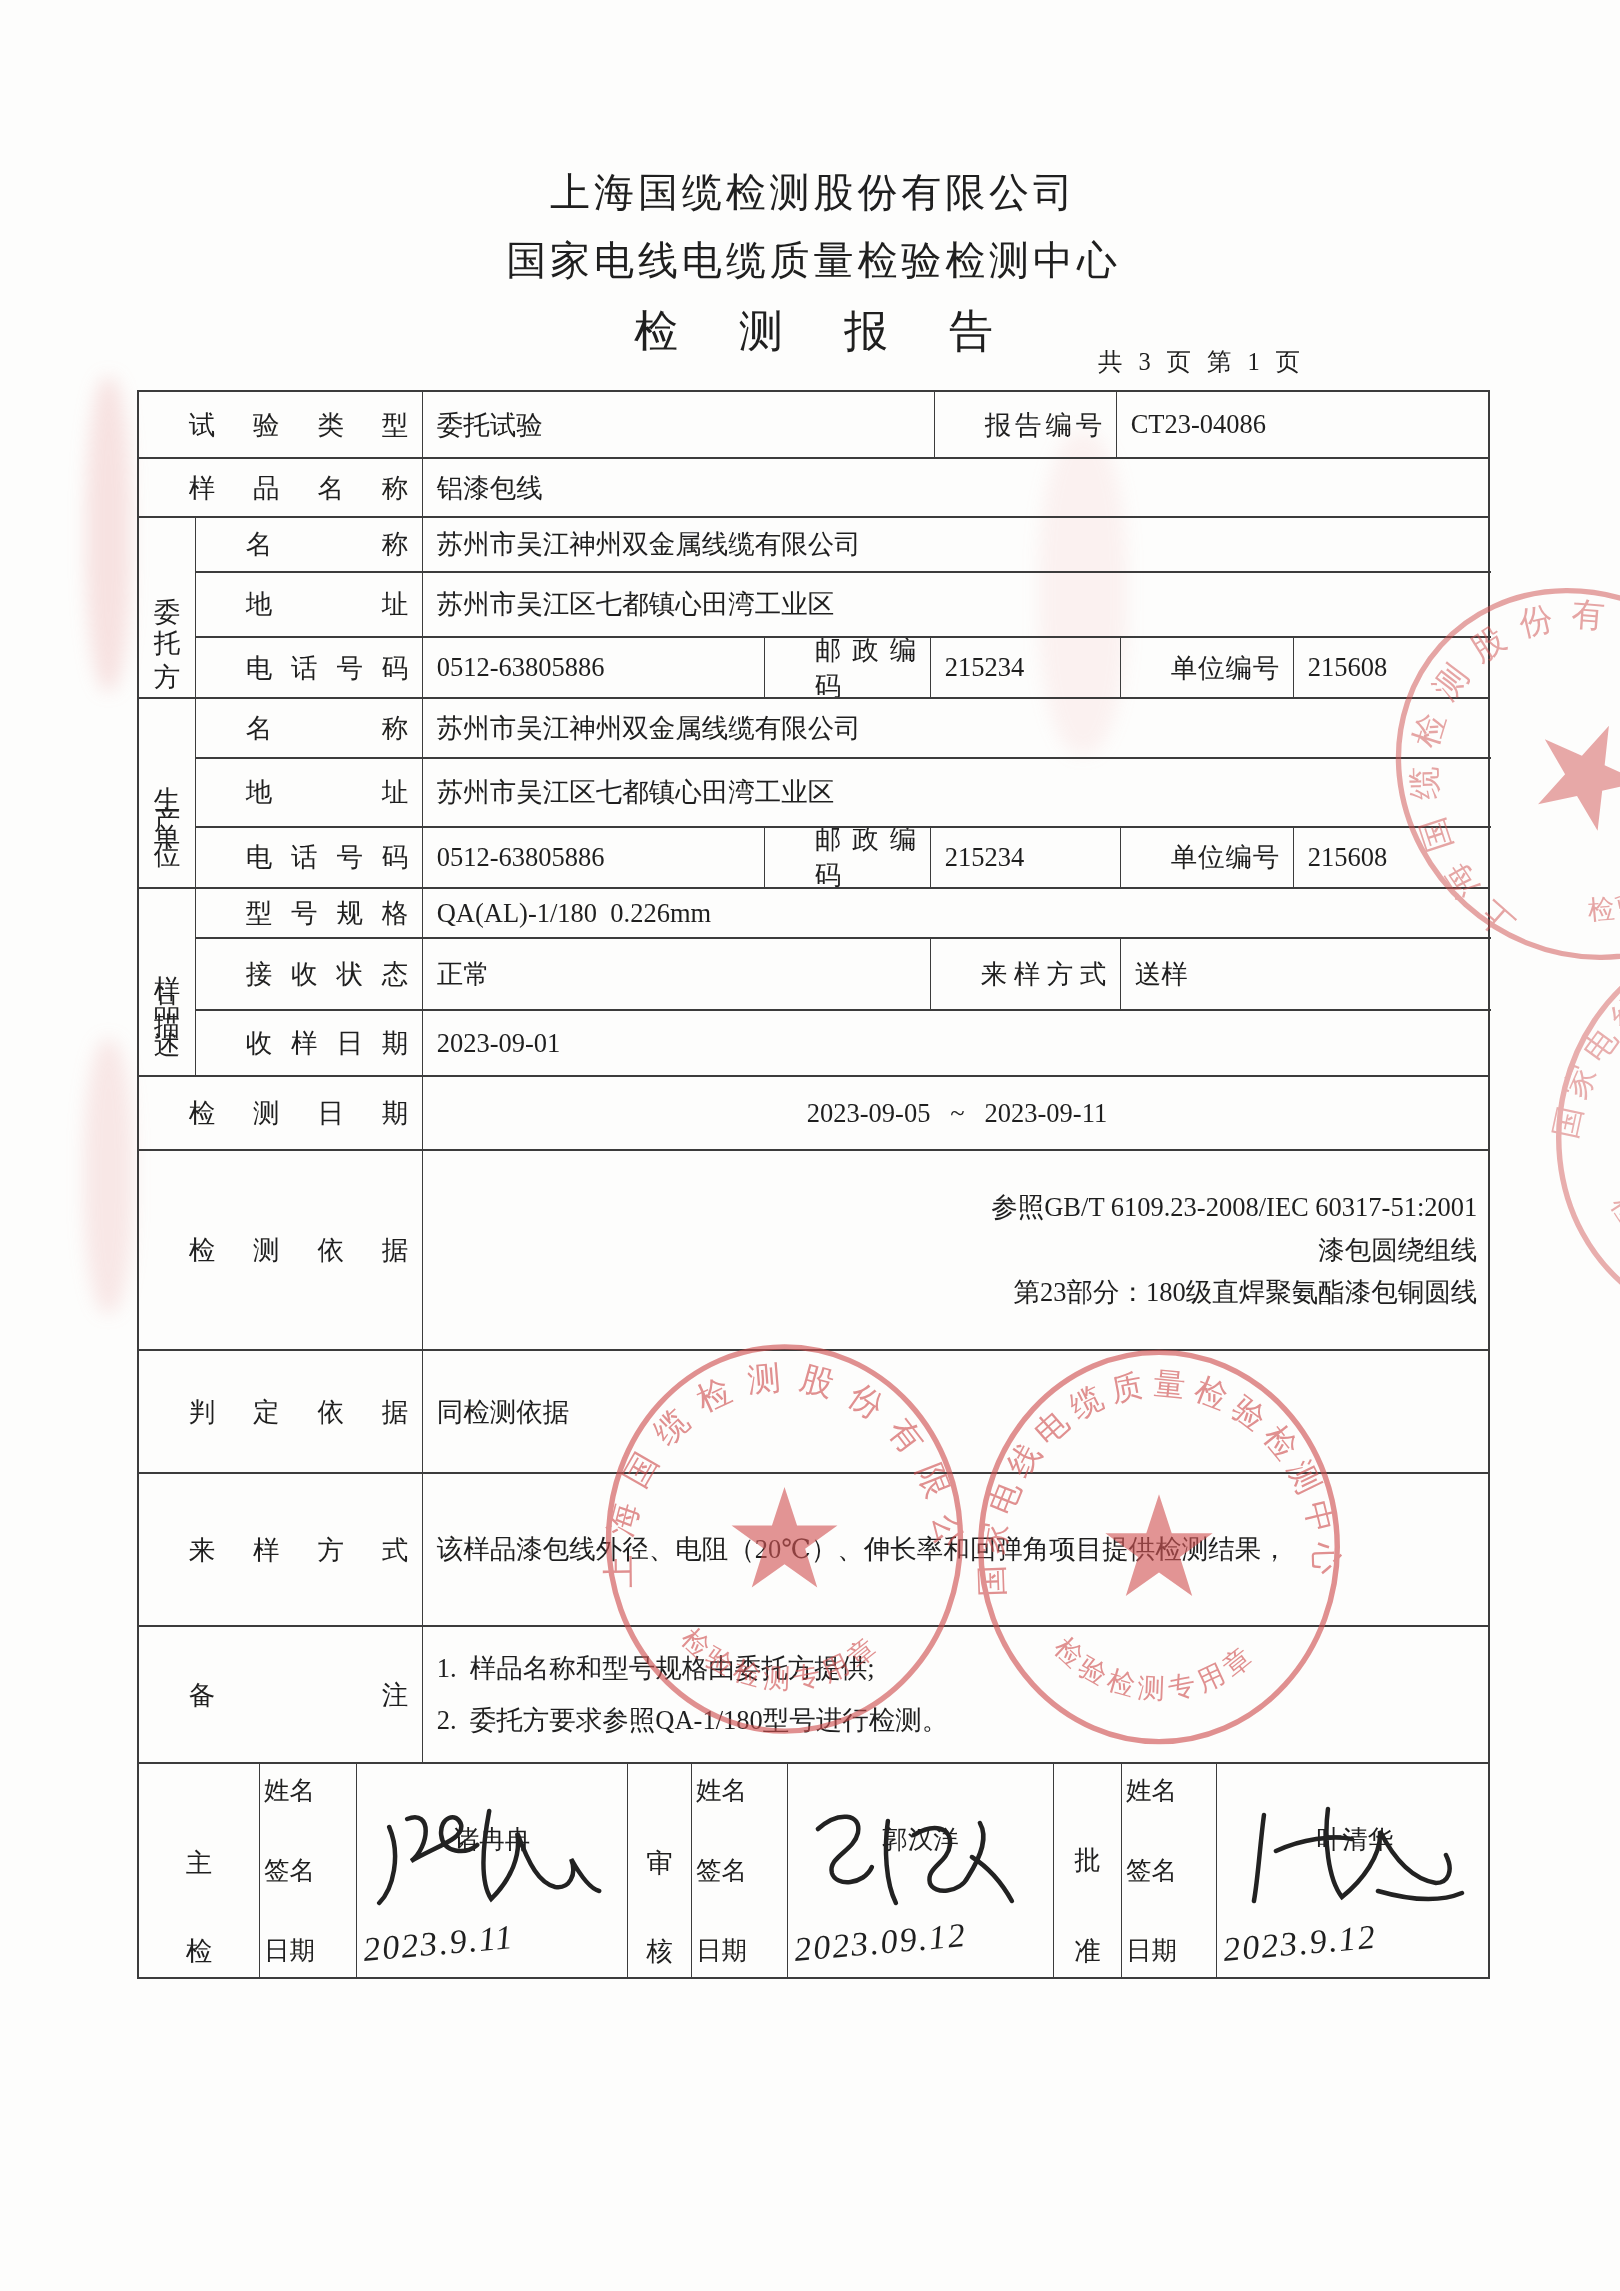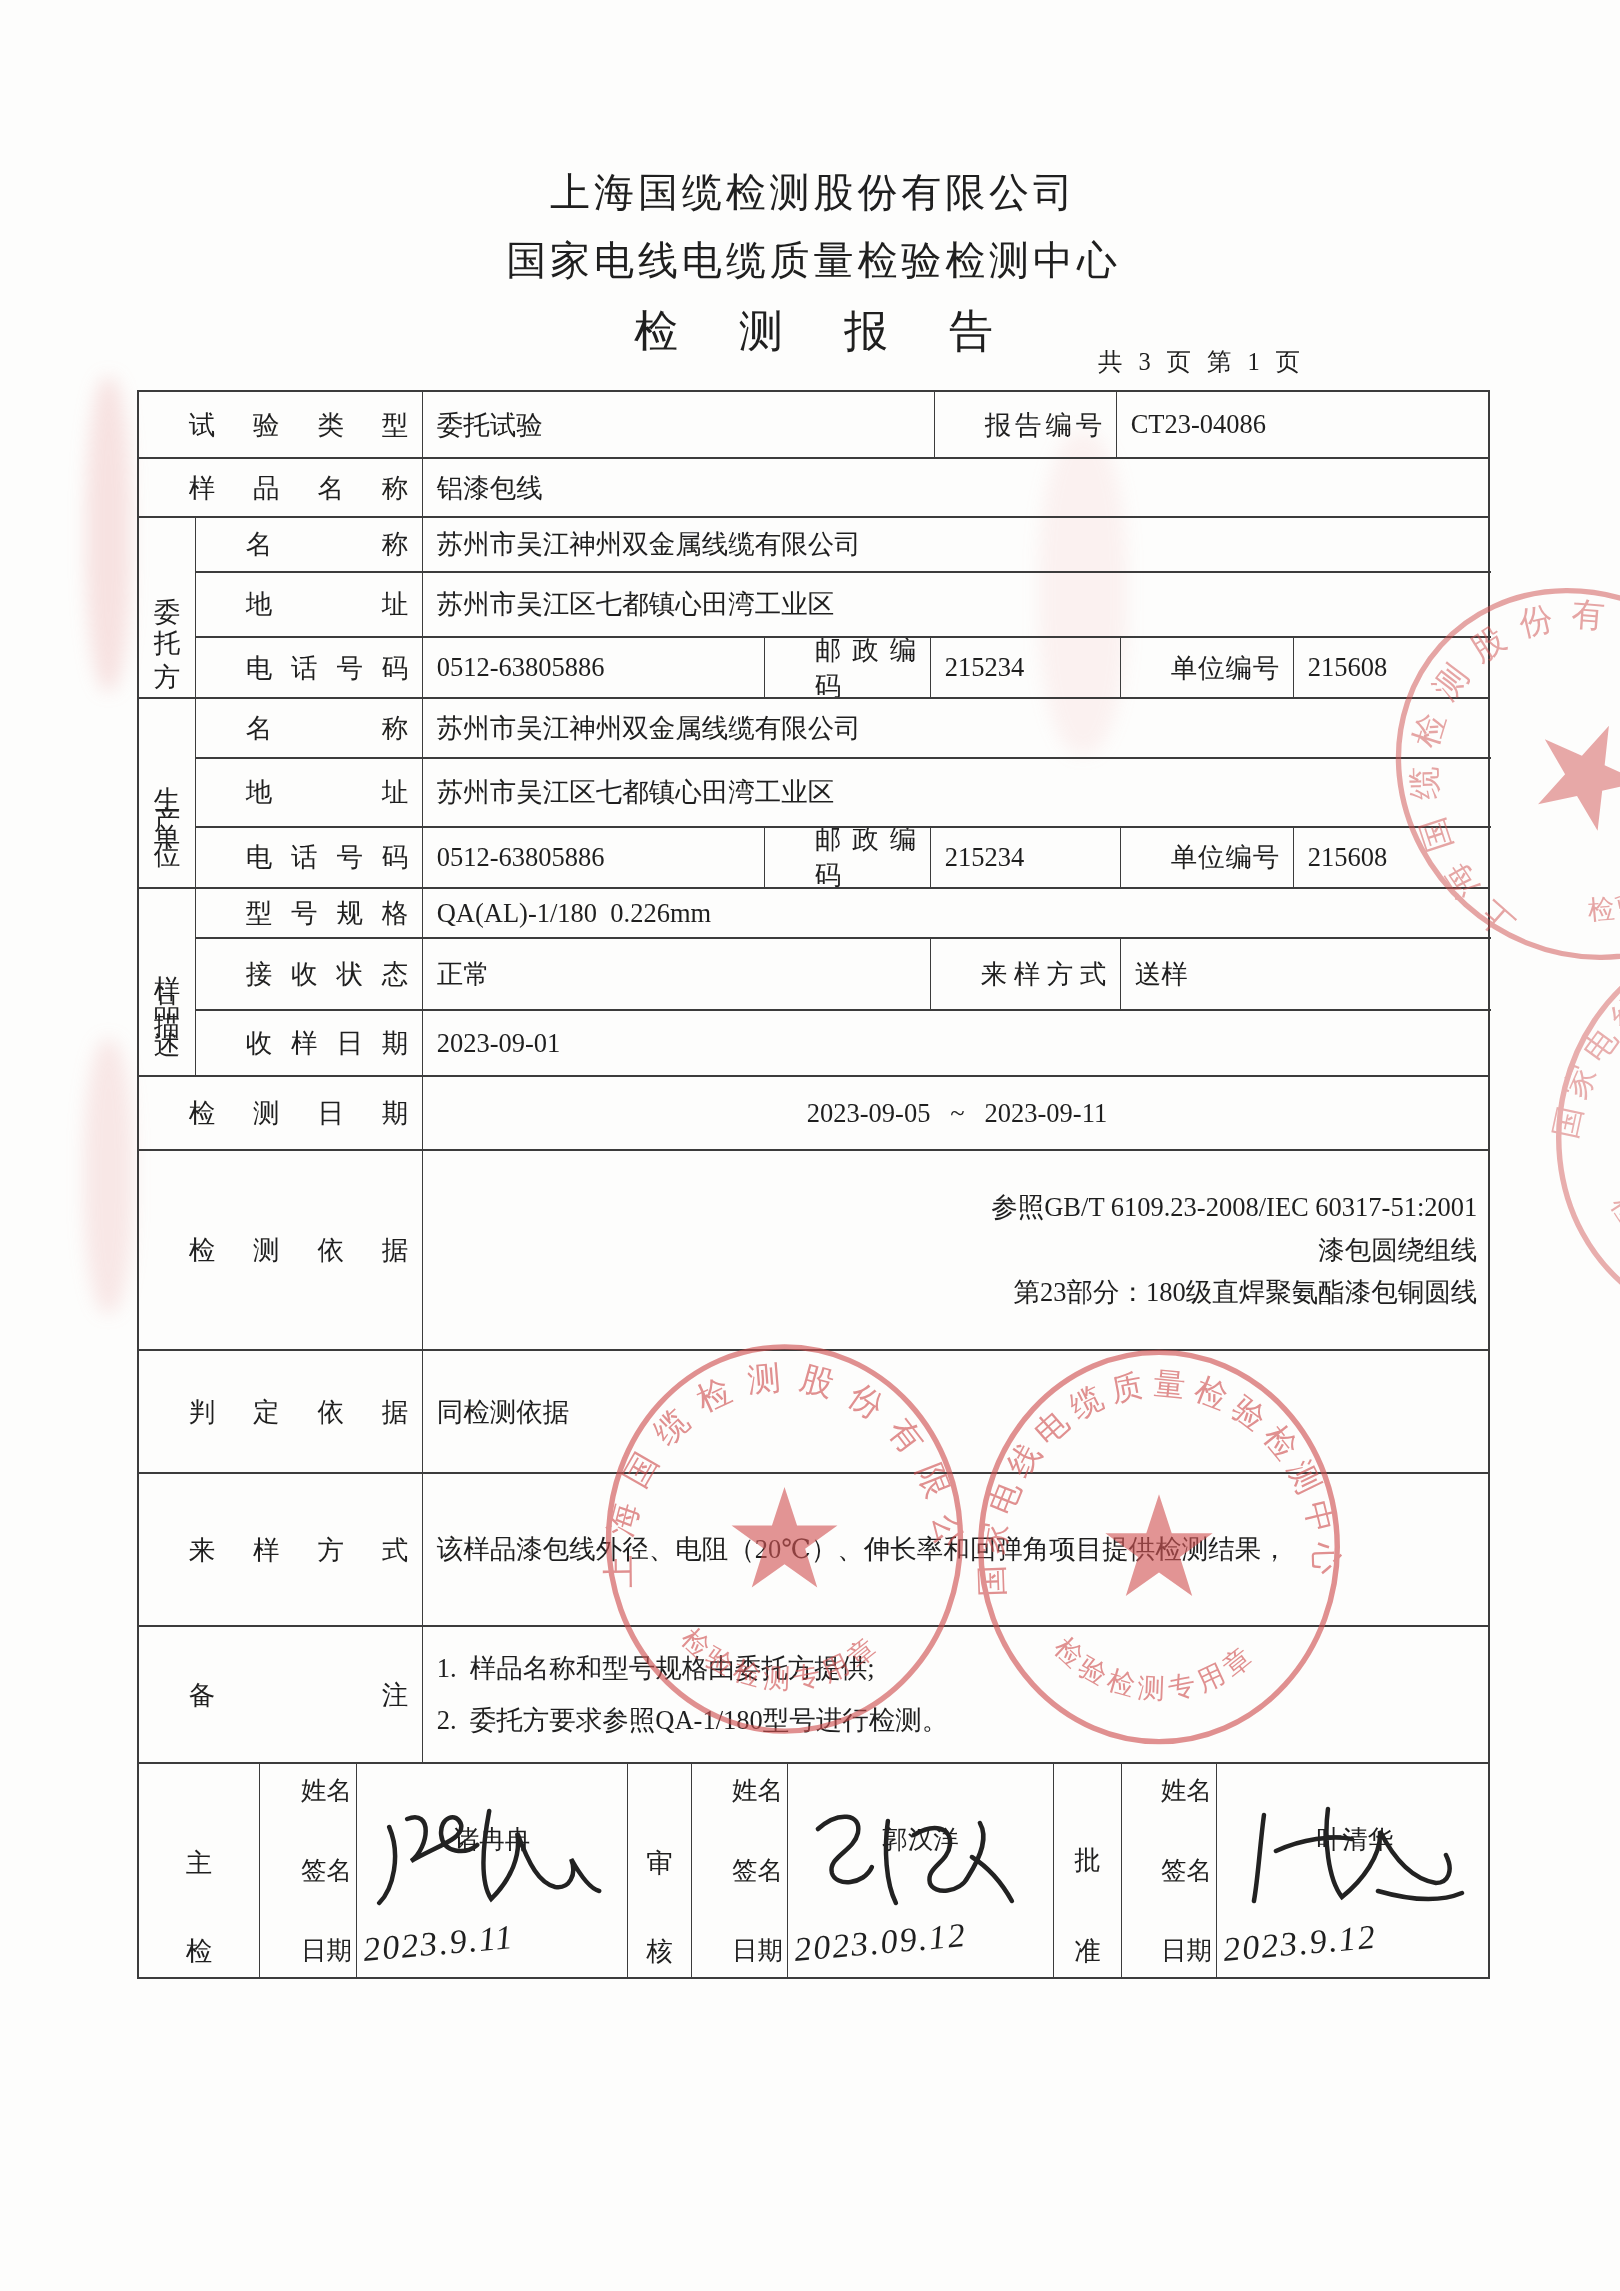--- a/index.html
+++ b/index.html
@@ -39,21 +39,21 @@
   .w518{width:508px}.w522{width:512px}.w1090{width:1068px}
 
   .gl { justify-content:center; padding:0; }
   .ginner { display:flex; flex-direction:column; width:1296px; }
   .ginner .tr:last-child { border-bottom:none; }
   .vtext { writing-mode:vertical-lr; font-size:26.5px; }
   .v2 { letter-spacing:90px; margin-bottom:-90px; }
   .v3 { letter-spacing:32px; margin-bottom:-32px; }
   .v4 { letter-spacing:18.6px; margin-bottom:-18.6px; }
 
-  .siglabels { flex-direction:column; justify-content:space-evenly; align-items:flex-end;
+  .siglabels { flex-direction:column; justify-content:space-evenly; align-items:flex-start;
                padding:7.8px 3.9px; font-size:25.5px;gap:44px; }
   .sigcell { position:relative; padding:0; display:block; }
   .signame { position:absolute; top:9.8px; left:0; width:100%; text-align:center; font-size:25.5px;margin-top:48px; }
   .sigscribble { position:absolute; left:5.9px; top:33px; width:92%; height:120px; }
   .sigdate { position:absolute; bottom:7.8px; left:7.8px; font-size:34px; font-style:italic;
              letter-spacing:2px; transform:rotate(-5deg); transform-origin:left bottom;
              white-space:nowrap; }
 
   .stamp { position:absolute; pointer-events:none; }
   .stxt { fill:#cf4f4f; font-family:"Liberation Serif","DejaVu Serif",serif; }

